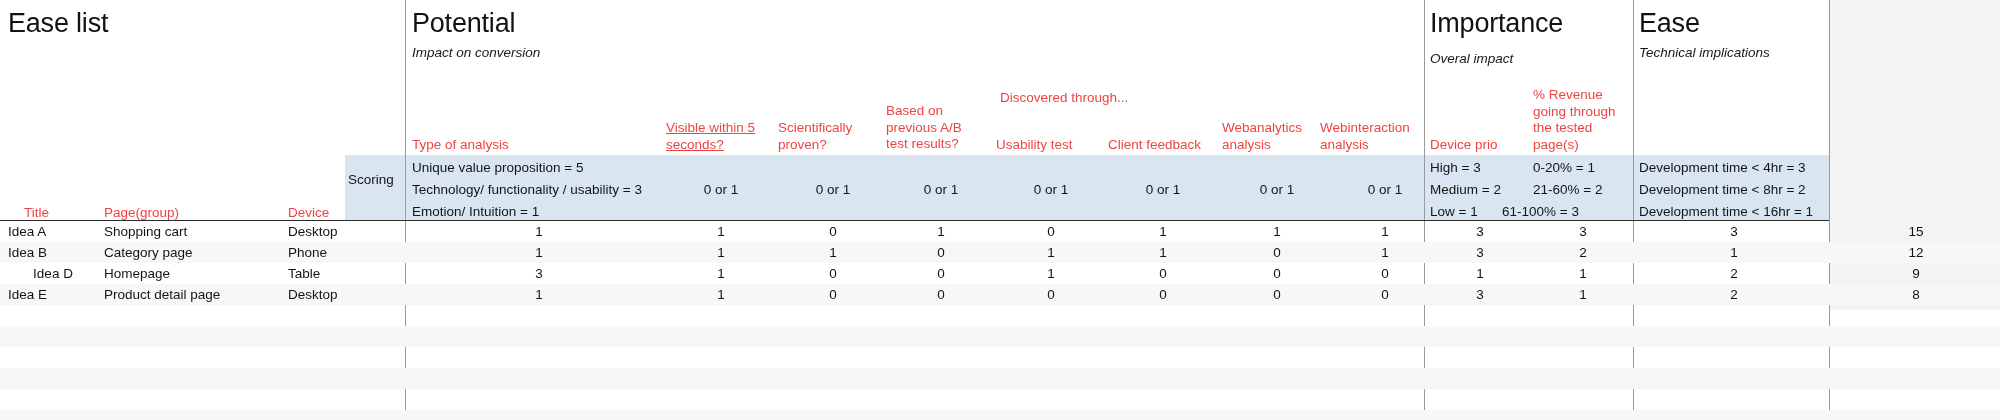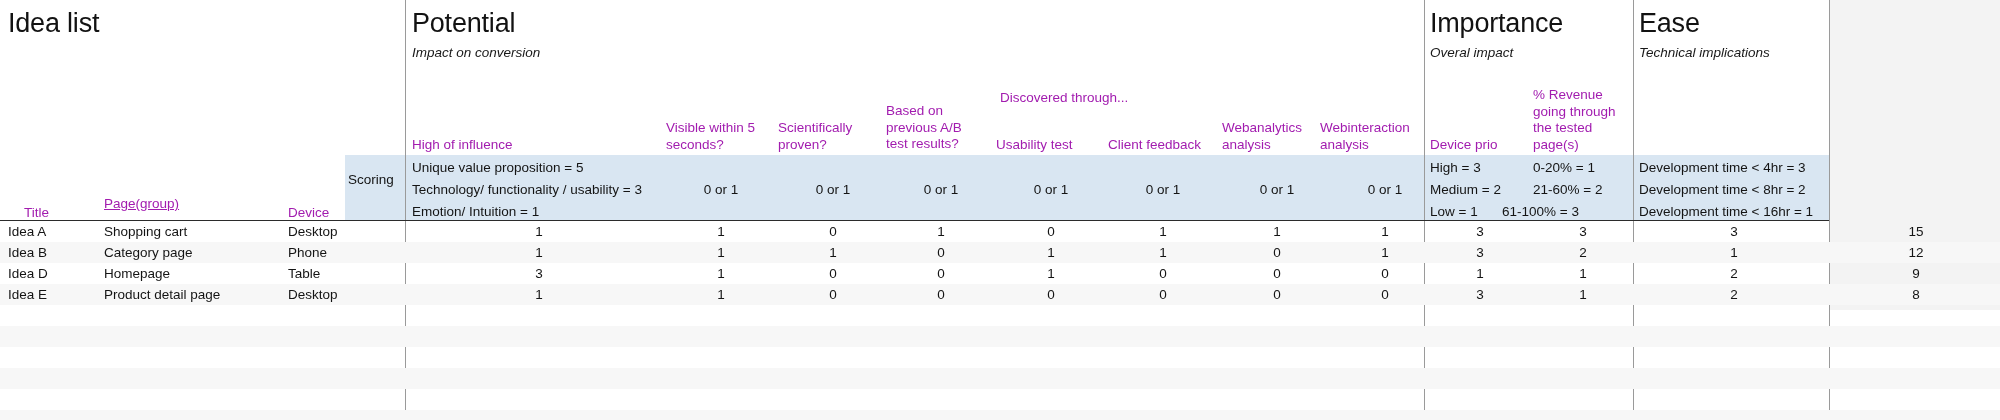--- a/index.html
+++ b/index.html
@@ -49,21 +49,21 @@
   }
   .legend-band.left-scoring {
     left:345px; width:61px;
   }
 
   
   .cell {
     position:absolute;
     font-size:13.5px;
     line-height:16.5px;
-    color:#a21caf;
+    color:#ef4444;
     white-space:pre-line;
   }
 
   
   .leg { font-size:13.5px; line-height:16.5px; color:#141414; white-space:nowrap; }
 
   
   .head-rule {
     position:absolute; left:0; top:220px; width:1829px; height:1px;
     background:#2b2b2b;
@@ -99,42 +99,42 @@
   <div class="score-panel"></div>
 
   <div class="legend-band"></div>
   <div class="legend-band left-scoring"></div>
 
   <div class="vline" style="left:405px;  height:410px;"></div>
   <div class="vline" style="left:1424px; height:410px;"></div>
   <div class="vline" style="left:1633px; height:410px;"></div>
   <div class="vline" style="left:1829px; height:410px;"></div>
 
-  <div class="grp-title" style="left:8px;    top:8px;">Idea list</div>
+  <div class="grp-title" style="left:8px;    top:8px;">Ease list</div>
 
   <div class="grp-title" style="left:412px;  top:8px;">Potential</div>
   <div class="grp-sub" style="left:412px;  top:45px;">Impact on conversion</div>
 
   <div class="grp-title" style="left:1430px; top:8px;">Importance</div>
-  <div class="grp-sub" style="left:1430px; top:45px;">Overal impact</div>
+  <div class="grp-sub" style="left:1430px; top:51px;">Overal impact</div>
 
   <div class="grp-title" style="left:1639px; top:8px;">Ease</div>
   <div class="grp-sub" style="left:1639px; top:45px;">Technical implications</div>
 
 
   <div class="cell" style="left:1000px; top:90px;">Discovered through...</div>
 
   <div class="cell" style="left:24px;    top:205px;">Title</div>
-  <div class="cell" style="left:104px;  top:196px;text-decoration:underline;">Page(group)</div>
+  <div class="cell" style="left:104px;  top:205px;">Page(group)</div>
   <div class="cell" style="left:288px;  top:205px;">Device</div>
 
   <div class="scoring-label" style="left:348px; top:172px;">Scoring</div>
 
-  <div class="cell" style="left:412px;  top:137px;">High of influence</div>
-  <div class="cell" style="left:666px;  top:120px; width:110px;">Visible within 5
+  <div class="cell" style="left:412px;  top:137px;">Type of analysis</div>
+  <div class="cell" style="left:666px;  top:120px; width:110px;text-decoration:underline;">Visible within 5
 seconds?</div>
   <div class="cell" style="left:886px;  top:103px; width:105px;">Based on
 previous A/B
 test results?</div>
   <div class="cell" style="left:778px;  top:120px; width:110px;">Scientifically
 proven?</div>
   <div class="cell" style="left:996px;  top:137px;">Usability test</div>
   <div class="cell" style="left:1108px; top:137px;">Client feedback</div>
   <div class="cell" style="left:1222px; top:120px; width:115px;">Webanalytics
 analysis</div>
@@ -202,21 +202,21 @@
         <span class="c num" style="left: 996px; width: 110px;">1</span>
         <span class="c num" style="left: 1108px; width: 110px;">1</span>
         <span class="c num" style="left: 1222px; width: 110px;">0</span>
         <span class="c num" style="left: 1330px; width: 110px;">1</span>
         <span class="c num" style="left: 1430px; width: 100px;">3</span>
         <span class="c num" style="left: 1533px; width: 100px;">2</span>
         <span class="c num" style="left: 1639px; width: 190px;">1</span>
         <span class="c num" style="left: 1841px; width: 150px;">12</span>
       </div>
       <div class="row" style="top: 263px;">
-        <span class="c" style="left: 8px; width: 90px;">Idea D</span>
+        <span class="c" style="left: 8px; width: 90px; text-align: center;">Idea D</span>
         <span class="c" style="left: 104px; width: 180px;">Homepage</span>
         <span class="c" style="left: 288px; width: 110px;">Table</span>
         <span class="c num" style="left: 412px; width: 254px;">3</span>
         <span class="c num" style="left: 666px; width: 110px;">1</span>
         <span class="c num" style="left: 778px; width: 110px;">0</span>
         <span class="c num" style="left: 886px; width: 110px;">0</span>
         <span class="c num" style="left: 996px; width: 110px;">1</span>
         <span class="c num" style="left: 1108px; width: 110px;">0</span>
         <span class="c num" style="left: 1222px; width: 110px;">0</span>
         <span class="c num" style="left: 1330px; width: 110px;">0</span>

